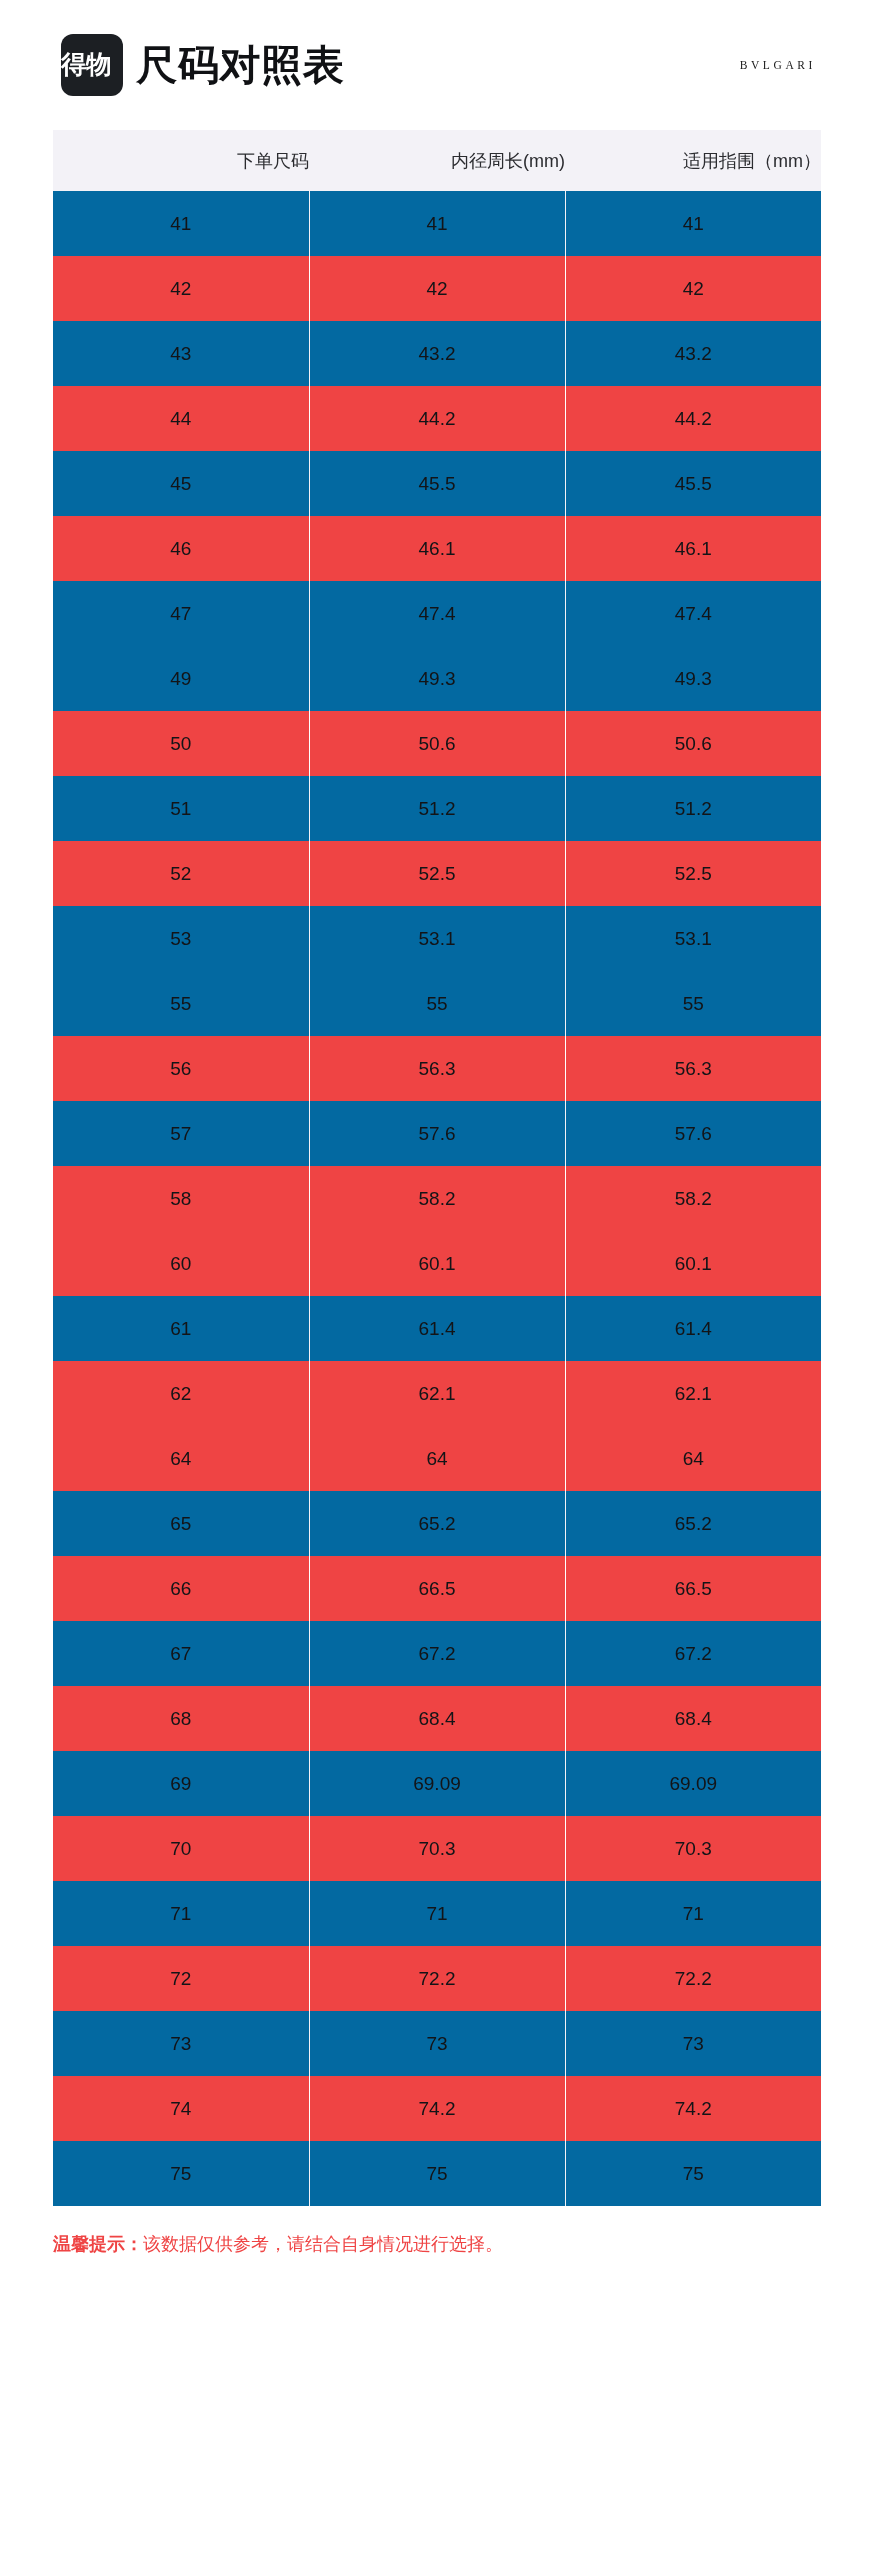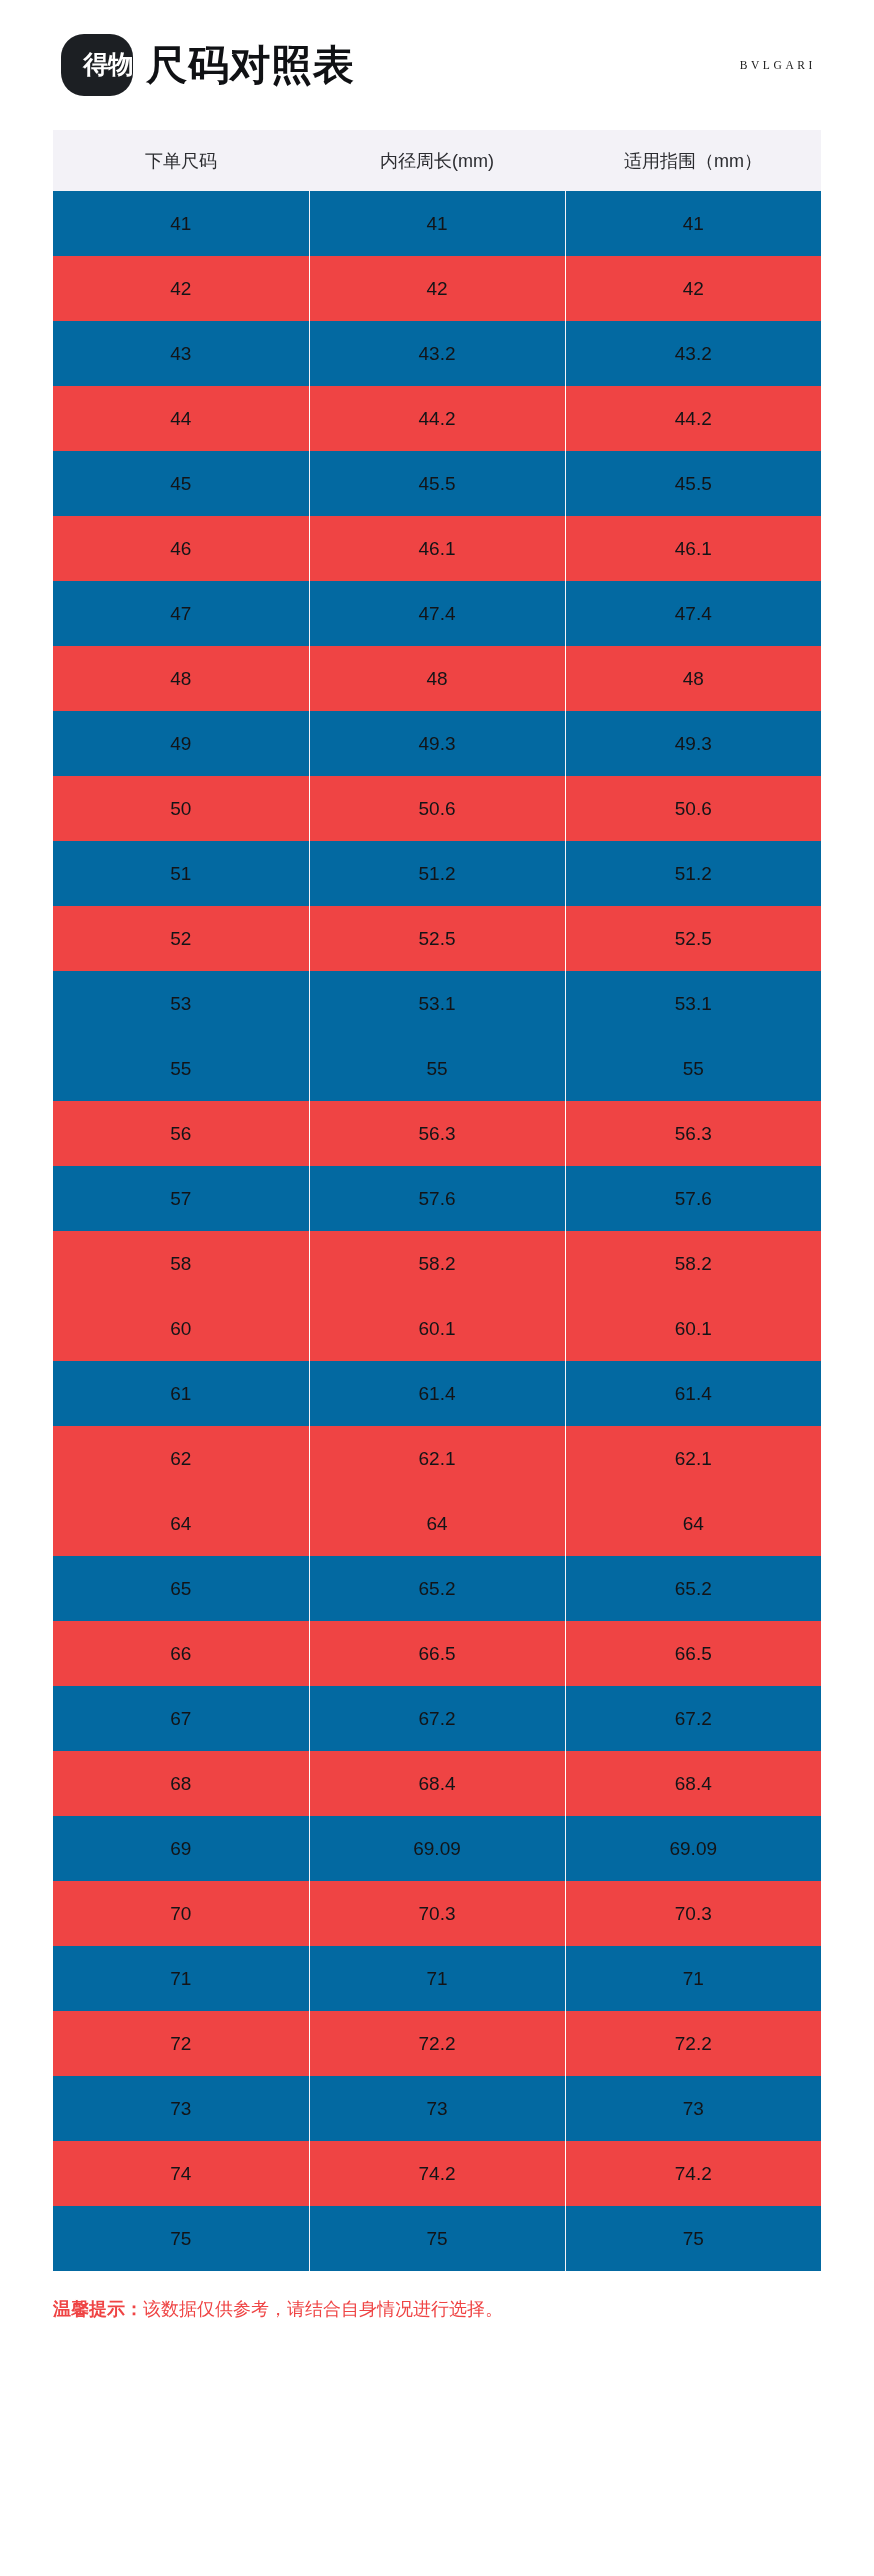--- a/index.html
+++ b/index.html
@@ -13,24 +13,24 @@
   
   .header{
     height:130px;
     display:flex;
     align-items:center;
     padding:0 58px 0 61px;
     position:relative;
   }
   .brand-block{ display:flex; align-items:center; gap:13.3px; }
   .logo{
-    width:72px; height:62px;
+    width:62px; height:62px;
     background:#1c1f23;
-    border-radius:23px;
-    display:flex; align-items:center; justify-content:flex-end;
+    border-radius:12px;
+    display:flex; align-items:center; justify-content:flex-start;
     flex:0 0 auto;
   }
   .logo-text{
     color:#ffffff;
     font-size:25.5px;
     font-weight:700;
     letter-spacing:-0.6px;
     line-height:1;
     font-family:"DejaVu Sans","Liberation Sans",sans-serif;
   }
@@ -69,20 +69,21 @@
     height:65px;
     vertical-align:middle;
   }
   table.size-table thead th{
     background:#f3f2f7;
     color:#2b2c30;
     font-size:18px;
     font-weight:400;
     height:61px;
     border:none;
+    text-align:right;
   }
   table.size-table tbody tr td{
     border-right:1.2px solid #f3f2f7;
   }
   table.size-table tbody tr td:last-child{ border-right:none; }
   table.size-table tbody tr.odd td{ background:#0369a1; }
   table.size-table tbody tr.even td{
     background:#ef4444;
     border-right-color:#ffffff;
   }
@@ -149,25 +150,20 @@
         <tr class="even">
           <td>46</td>
           <td>46.1</td>
           <td>46.1</td>
         </tr>
         <tr class="odd">
           <td>47</td>
           <td>47.4</td>
           <td>47.4</td>
         </tr>
-        <tr class="even">
-          <td>48</td>
-          <td>48</td>
-          <td>48</td>
-        </tr>
         <tr class="odd">
           <td>49</td>
           <td>49.3</td>
           <td>49.3</td>
         </tr>
         <tr class="even">
           <td>50</td>
           <td>50.6</td>
           <td>50.6</td>
         </tr>

